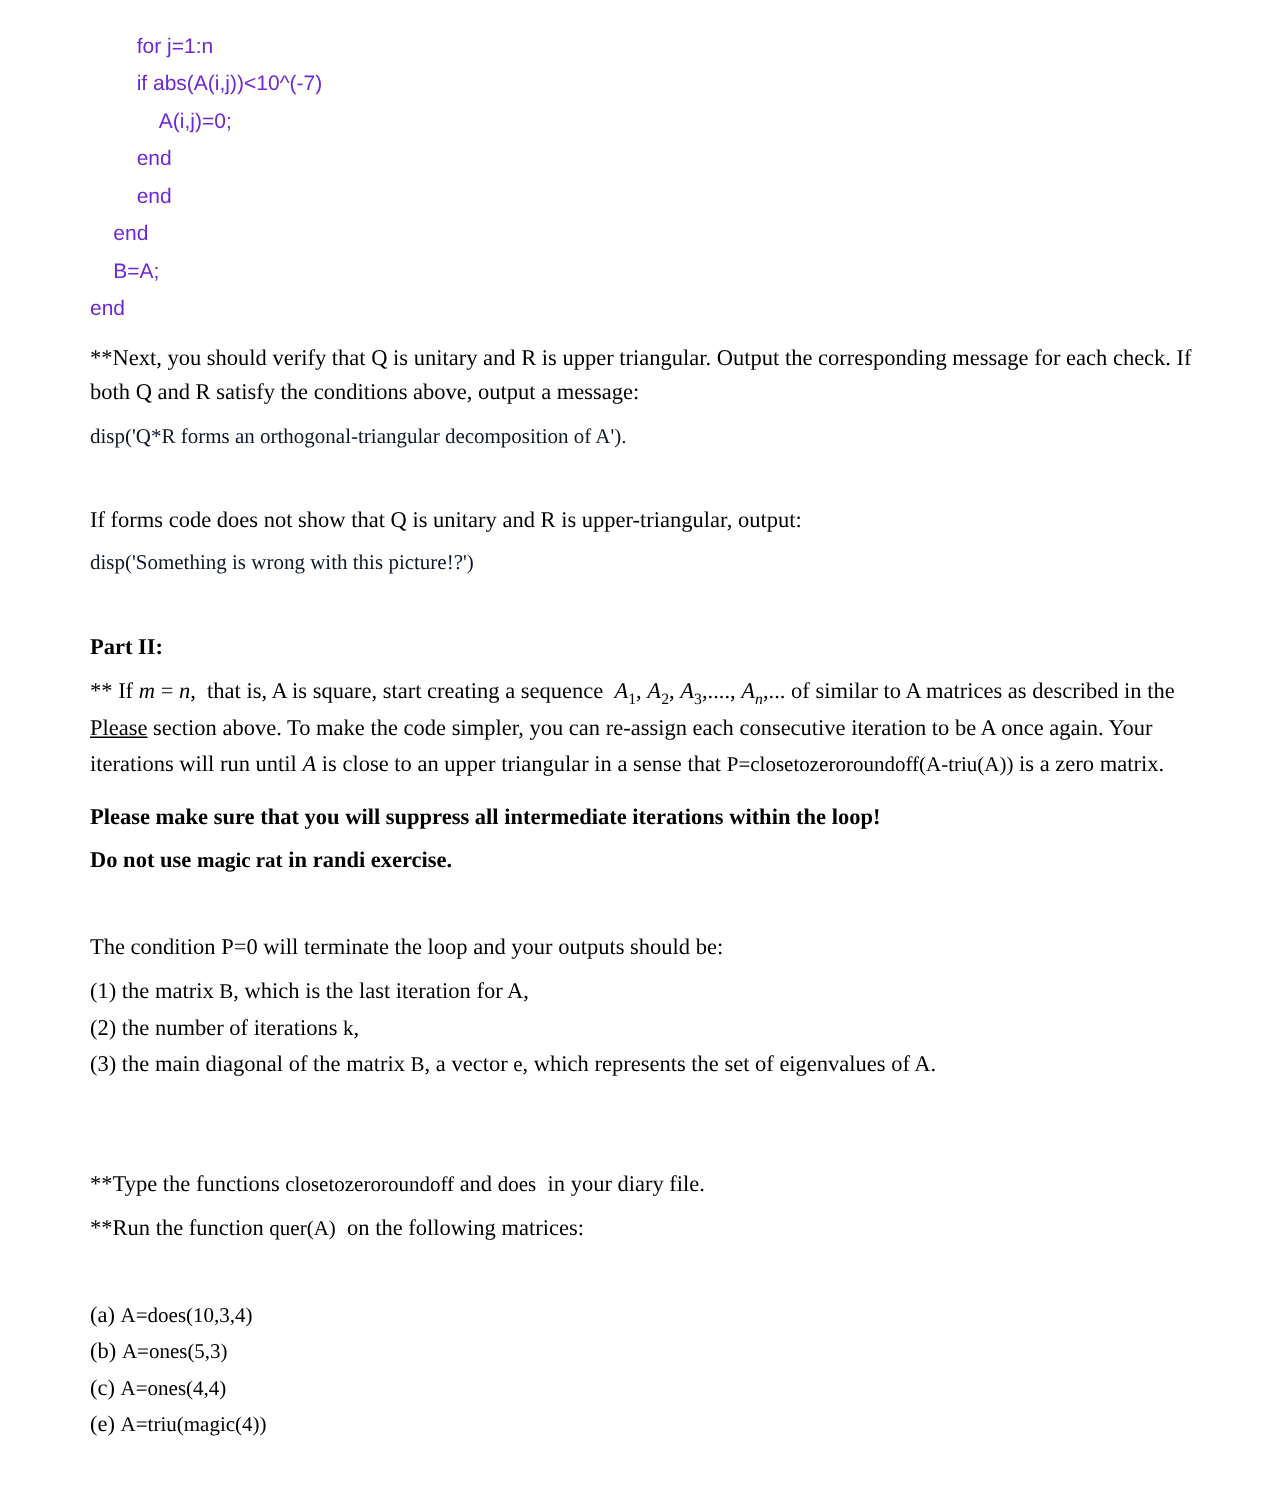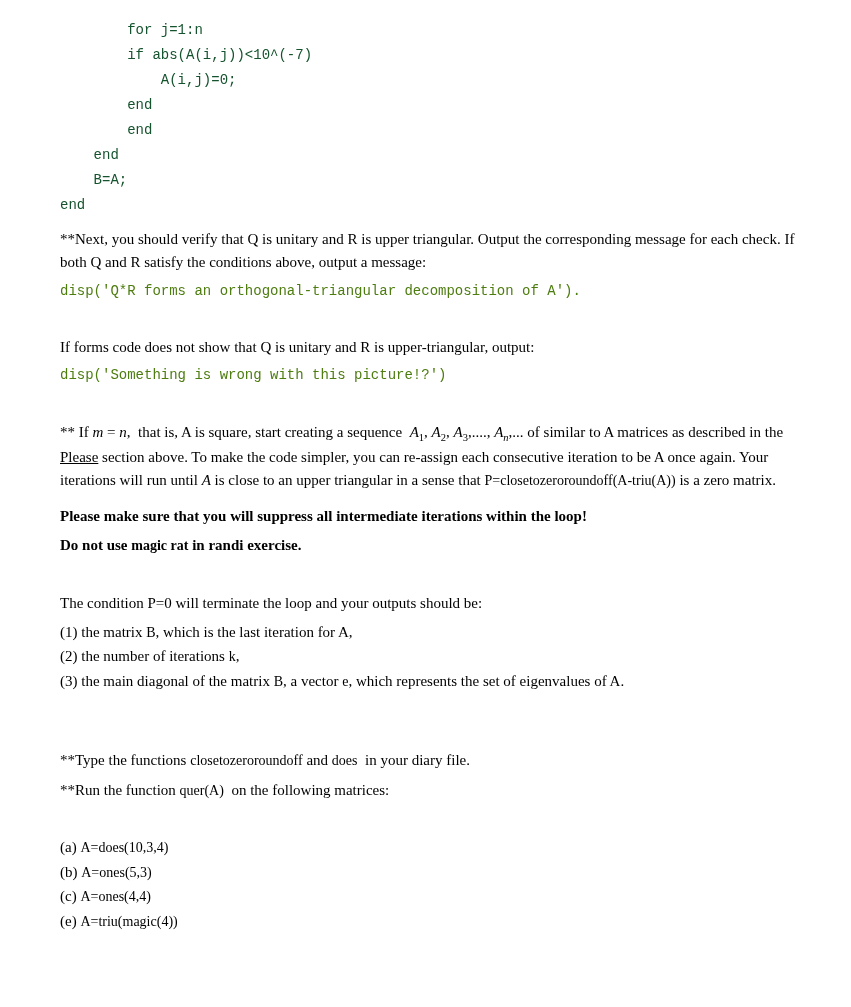--- a/index.html
+++ b/index.html
@@ -7,35 +7,35 @@
       background: #fff;
       font-family: "Times New Roman", Times, serif;
       font-size: 15px;
       color: #000;
       width: 851px;
       min-height: 1007px;
       padding: 20px 40px 30px 60px;
       line-height: 1.5;
     }
     .code-block {
-      font-family: Liberation Mono, monospace;
+      font-family: Liberation Sans, sans-serif;
       font-size: 14px;
-      color: #14532d;
+      color: #6d28d9;
       white-space: pre;
       margin-bottom: 4px;
     }
     .code-inline {
       font-family: Liberation Serif, serif;
       font-size: 14px;
       color: #000;
     }
     .code-red {
-      font-family: Liberation Mono, monospace;
+      font-family: Liberation Serif, serif;
       font-size: 14px;
-      color: #4d7c0f;
+      color: #0f172a;
     }
     .section {
       margin-bottom: 12px;
     }
     p {
       margin-bottom: 6px;
       line-height: 1.55;
     }
     .bold {
       font-weight: bold;
@@ -89,20 +89,21 @@
   <p>
     If forms code does not show that Q is unitary and R is upper-triangular, output:
   </p>
   <div class="code-red">disp('Something is wrong with this picture!?')</div>
 </div>
 
 <br>
 
 
 <div class="section">
+  <p class="bold">Part II:</p>
   <p>
     ** If <span class="math-italic">m</span> = <span class="math-italic">n</span>,&nbsp; that is, A is square, start creating a sequence &nbsp;<span class="math-italic">A</span><sub>1</sub>, <span class="math-italic">A</span><sub>2</sub>, <span class="math-italic">A</span><sub>3</sub>,...., <span class="math-italic">A</span><sub><span class="math-italic">n</span></sub>,... of similar to A
     matrices as described in the <span class="underline">Please</span> section above. To make the code simpler, you can re-assign each consecutive iteration to be A once again. Your iterations will run until <span class="math-italic">A</span> is close
     to an upper triangular in a sense that <span class="code-inline">P=closetozeroroundoff(A-triu(A))</span> is a zero matrix.
   </p>
 </div>
 
 
 <div class="section">
   <p>

